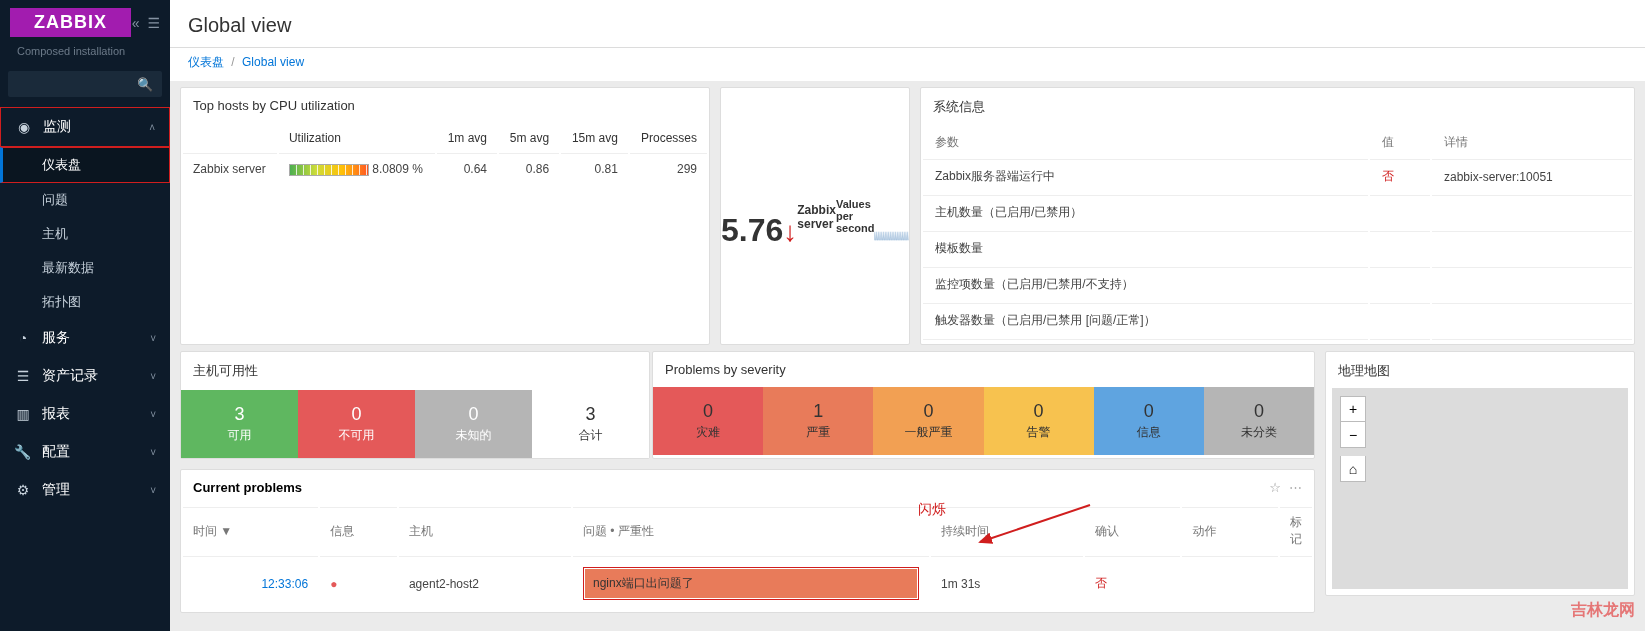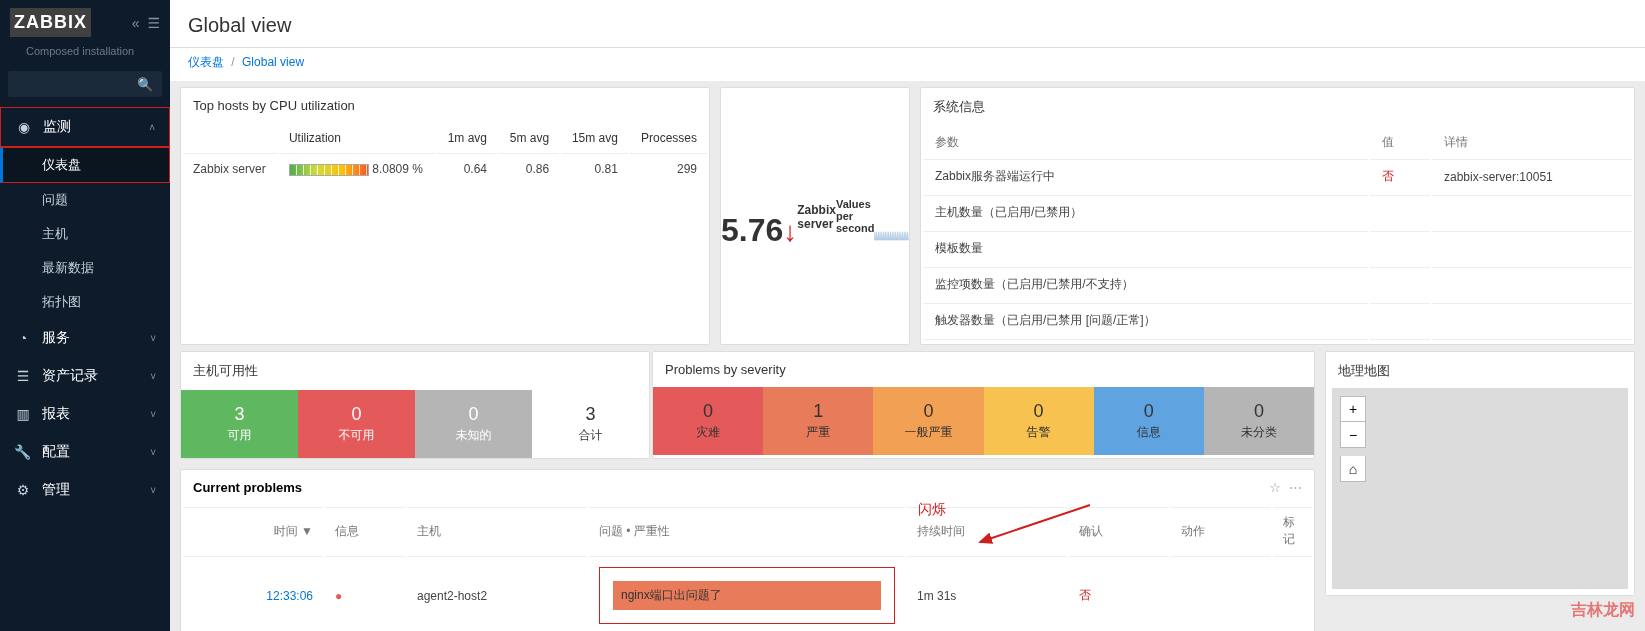--- a/index.html
+++ b/index.html
@@ -1,21 +1,21 @@
 <!DOCTYPE html>
 <html><head>
 <meta charset="utf-8">
 <style>
 * { margin: 0; padding: 0; box-sizing: border-box; font-family: Arial, "Microsoft YaHei", sans-serif; }
 body { background: #ebebeb; width: 1645px; height: 631px; overflow: hidden; position: relative; }
 .sidebar { position: absolute; left: 0; top: 0; width: 170px; height: 631px; background: #0d1b2a; color: #c7d2dc; }
 .logo-row { display: flex; align-items: center; padding: 8px 10px; }
-.logo { background: #404040; color: #fff; font-weight: bold; font-size: 18px; padding: 4px 4px; letter-spacing: 1px; }
+.logo { background: #a21caf; color: #fff; font-weight: bold; font-size: 18px; padding: 4px 24px; letter-spacing: 1px; }
 .logo-icons { margin-left: auto; display: flex; gap: 8px; color: #8593a3; font-size: 14px; }
-.sub-title { color: #6c7a89; font-size: 11px; padding: 0 17px 10px; margin-left: 9px; }
+.sub-title { color: #6c7a89; font-size: 11px; padding: 0 17px 10px; }
 .search-box { margin: 4px 8px 10px; background: #1a2a3a; border-radius: 2px; height: 26px; display: flex; align-items: center; justify-content: flex-end; padding: 0 8px; }
 .search-box .mag { color: #8593a3; font-size: 13px; }
 .nav-section { }
 .nav-header { display: flex; align-items: center; padding: 10px 14px; font-size: 14px; color: #fff; cursor: pointer; }
 .nav-header .ico { width: 18px; text-align: center; margin-right: 10px; color: #c7d2dc; }
 .nav-header .chev { margin-left: auto; font-size: 10px; color: #8593a3; }
 .nav-item { padding: 8px 14px 8px 42px; font-size: 13px; color: #c7d2dc; cursor: pointer; }
 .nav-item.active { background: #0a1520; border-left: 3px solid #0275d8; padding-left: 39px; color: #fff; }
 .red-box { border: 1px solid #d01e1e; }
 .main { position: absolute; left: 170px; top: 0; right: 0; height: 631px; background: #ebebeb; }
@@ -77,21 +77,21 @@
 .cp-title { font-size: 13px; font-weight: bold; }
 .cp-icons { margin-left: auto; display: flex; gap: 8px; color: #999; font-size: 13px; }
 .cp-table { width: 100%; font-size: 12px; color: #444; }
 .cp-table th { font-weight: normal; color: #777; text-align: left; padding: 6px 10px; border-top: 1px solid #eee; }
 .cp-table td { padding: 10px 10px; border-top: 1px solid #eee; }
 .cp-time { color: #0275d8; text-align: right; }
 .cp-dot { color: #e45959; }
 .cp-problem-cell { background: #e87b5a; padding: 6px 8px; color: #333; }
 .flash-label { position: absolute; left: 748px; top: 501px; color: #d01e1e; font-size: 14px; }
 .arrow-svg { position: absolute; left: 800px; top: 497px; }
-.cp-problem-outline { border: 1px solid #d01e1e; padding: 13px; display: inline-block; width: 296px; }
+.cp-problem-outline { border: 1px solid #d01e1e; padding: 1px; display: inline-block; width: 336px; }
 .watermark { position: absolute; right: 10px; bottom: 10px; color: #e45959; font-size: 16px; font-weight: bold; opacity: .8; }
 </style>
 </head>
 <body>
 
 <div class="sidebar">
   <div class="logo-row">
     <span class="logo">ZABBIX</span>
     <span class="logo-icons">
       <span>«</span>
@@ -291,21 +291,21 @@
         <div class="cp-header">
           <span class="cp-title">Current problems</span>
           <span class="cp-icons">
             <span>☆</span>
             <span>⋯</span>
           </span>
         </div>
         <table class="cp-table">
           <tbody>
               <tr>
-            <th style="text-align:right;width:140px">时间 ▼</th>
+            <th style="text-align:left;width:140px">时间 ▼</th>
             <th style="width:80px">信息</th>
             <th style="width:180px">主机</th>
             <th style="width:300px">问题 • 严重性</th>
             <th style="width:160px">持续时间</th>
             <th style="width:100px">确认</th>
             <th style="width:100px">动作</th>
             <th>标记</th>
           </tr>
           <tr>
             <td class="cp-time">12:33:06</td>

